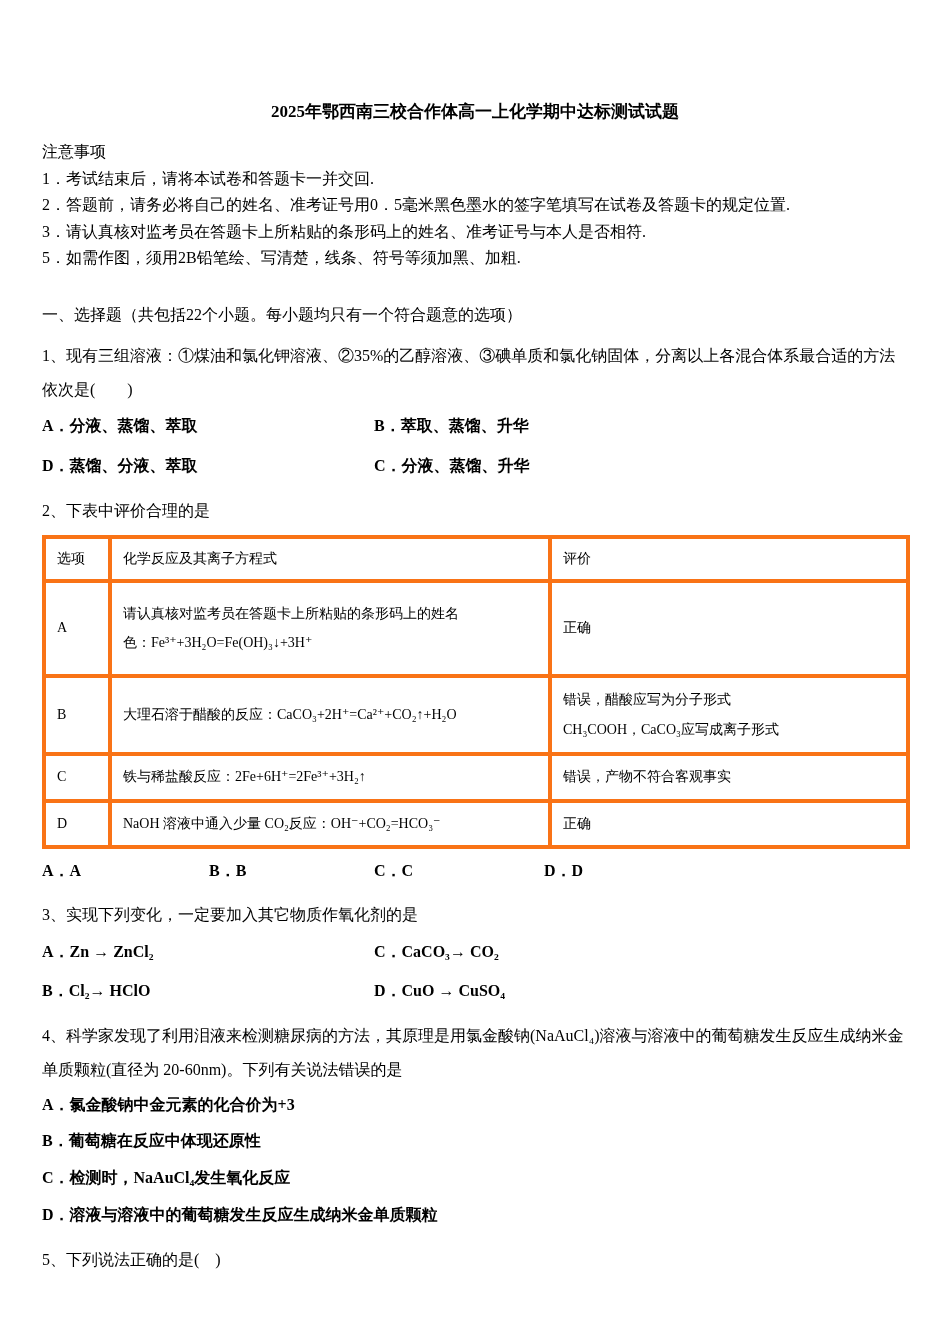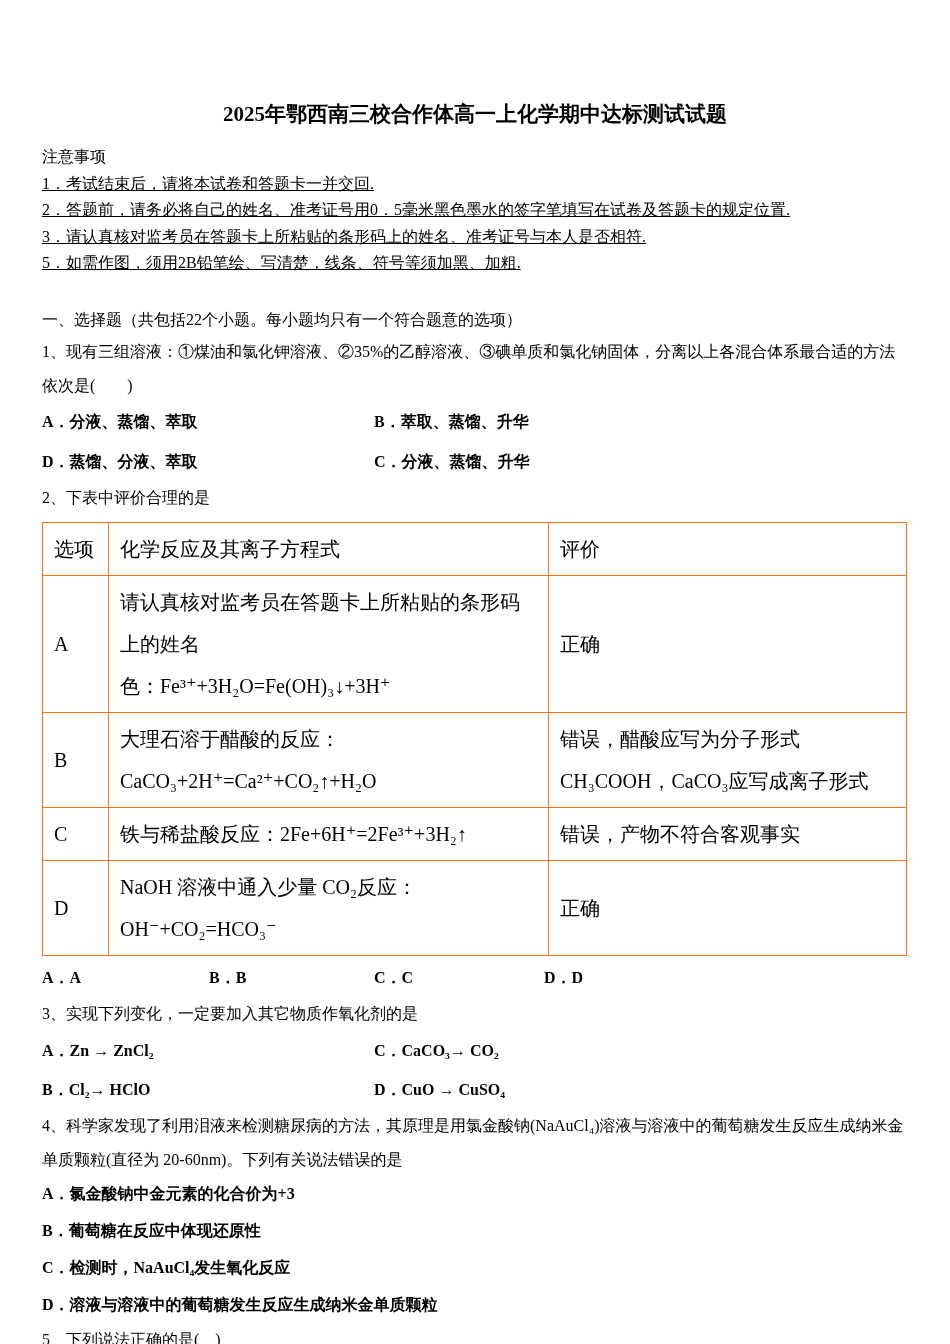--- a/index.html
+++ b/index.html
@@ -8,56 +8,56 @@
     width: 950px;
     height: 1344px;
     overflow: hidden;
     font-family: "Liberation Serif", "DejaVu Serif", serif;
     color: #000;
     font-size: 16px;
   }
   .page { padding: 100px 42px 0 42px; }
 
   .title {
-    font-size: 21px;
+    font-size: 17px;
     font-weight: bold;
     text-align: center;
     margin-bottom: 16px;
   }
 
   .notice-heading { line-height: 1.66; }
-  .notice-item { line-height: 1.66; text-decoration: underline; }
+  .notice-item { line-height: 1.66; }
 
   .section-heading { margin-top: 28px; line-height: 1.9; }
 
   .q-text { line-height: 2.1; }
-  .question { margin-top: 0; }
+  .question { margin-top: 9px; }
 
   .options-2col {
     display: grid;
     grid-template-columns: 332px 1fr;
     line-height: 2.45;
     font-weight: bold;
   }
 
   table.eval {
     border-collapse: collapse;
     width: 864px;
     margin-top: 8px;
     table-layout: fixed;
   }
   .eval th, .eval td {
-    border: 1px solid #f97316;
+    border: 4px solid #f97316;
     padding: 5px 11px;
     font-weight: normal;
     text-align: left;
     vertical-align: middle;
     line-height: 2.1;
     white-space: pre-line;
-    font-size: 20px;
+    font-size: 14px;
   }
   .eval th { height: 42px; }
   .row-a { height: 95px; }
   .row-b { height: 78px; }
   .row-c { height: 47px; }
   .row-d { height: 46px; }
 
   .answers {
     display: flex;
     font-weight: bold;

